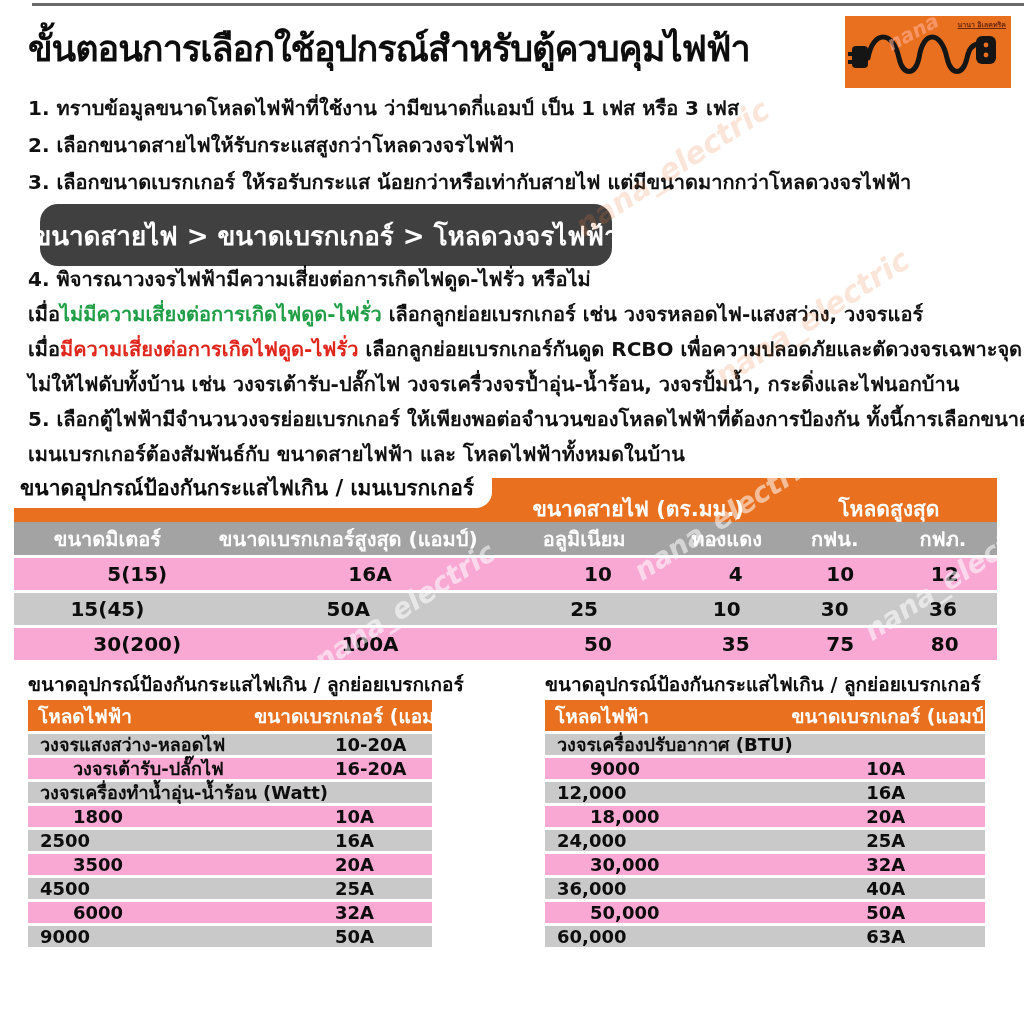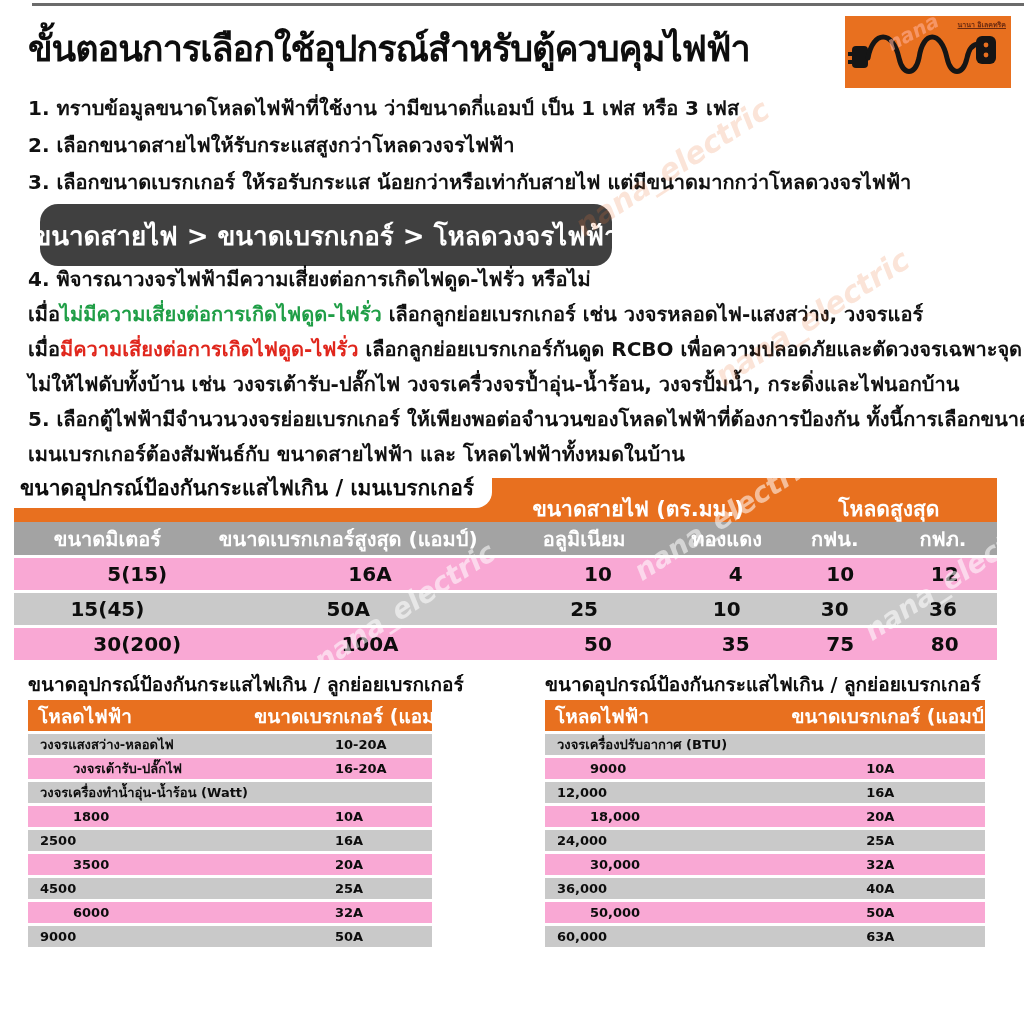--- a/index.html
+++ b/index.html
@@ -60,21 +60,21 @@
   .sub{position:absolute;top:668px;}
   .sub1{left:28px;width:404px;}
   .sub2{left:545px;width:440px;}
   .sub-title{height:32px;display:flex;align-items:center;font-size:19px;font-weight:700;
     color:#0d0d0d;white-space:nowrap;}
   .sub-head{position:relative;height:31px;background:#e8701f;margin-bottom:3px;
     display:flex;align-items:flex-end;color:#fff;font-size:19px;font-weight:700;}
   .sub-head .h1{padding-left:10px;}
   .sub-head .h2{position:absolute;left:56%;white-space:nowrap;}
   .srow{position:relative;height:21px;margin-bottom:3px;display:flex;align-items:center;
-    font-size:13px;font-weight:700;color:#0d0d0d;}
+    font-size:18px;font-weight:700;color:#0d0d0d;}
   .srow .lbl{padding-left:12px;white-space:nowrap;}
   .srow .val{position:absolute;white-space:nowrap;}
   .sub1 .val{left:76%;}
   .sub2 .val{left:73%;}
 
   
   .wm{position:absolute;font-style:italic;font-weight:700;pointer-events:none;
     transform:rotate(-33deg);white-space:nowrap;}
   .wm-salmon{color:rgba(235,120,60,.20);font-size:30px;}
   .wm-white{color:rgba(255,255,255,.55);font-size:28px;}

